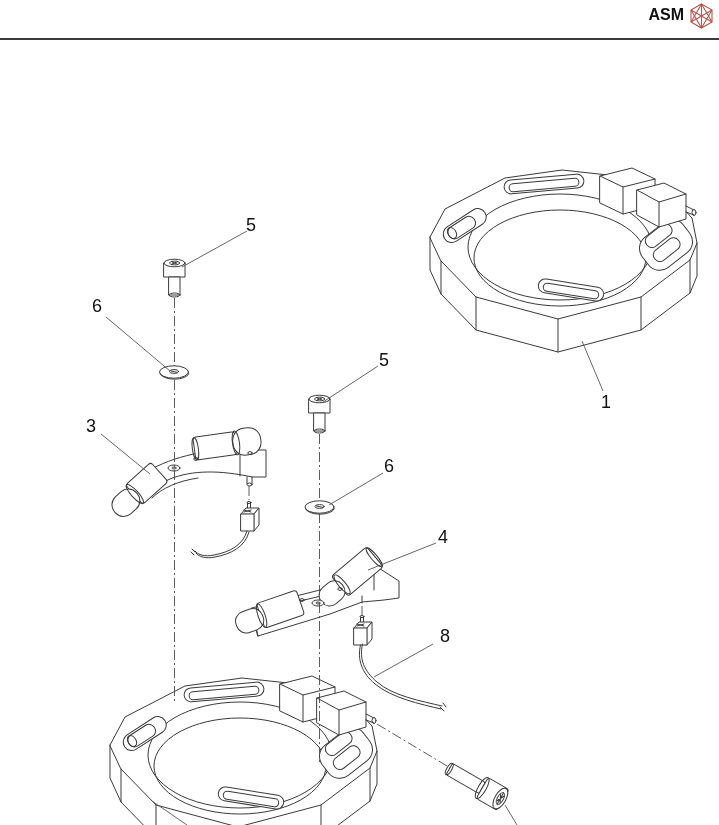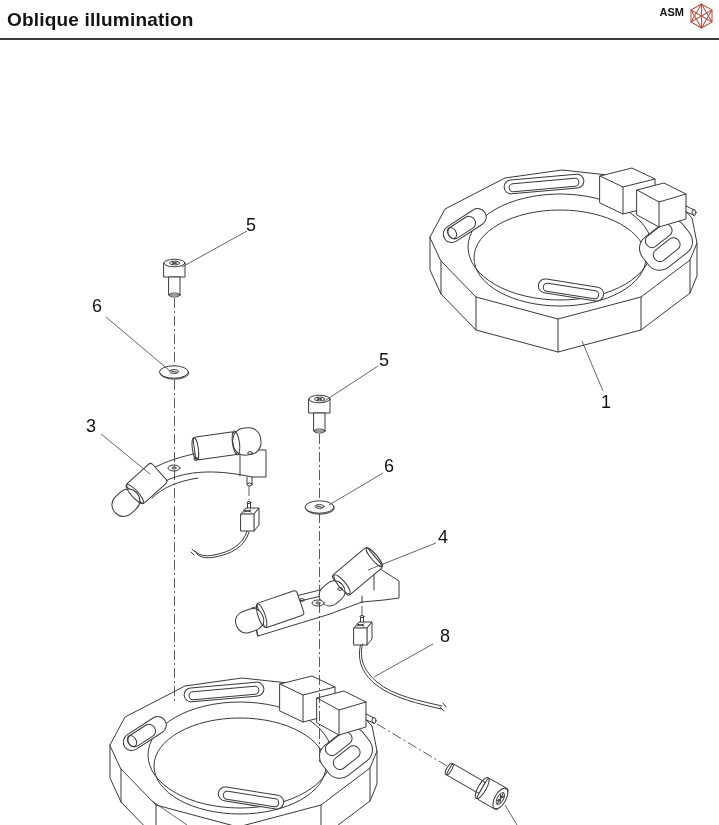--- a/index.html
+++ b/index.html
@@ -3,37 +3,36 @@
 <meta charset="utf-8">
 <style>
   html,body{margin:0;padding:0;background:#fff;}
   body{width:719px;height:825px;position:relative;overflow:hidden;
        font-family:"Liberation Sans",sans-serif;}
   .page-header{position:absolute;left:0;top:0;width:719px;height:42px;}
   .page-title{position:absolute;left:7px;top:9px;margin:0;font-size:19px;font-weight:bold;
               color:#141414;letter-spacing:0.2px;}
   .header-rule{position:absolute;left:0;top:38px;width:719px;height:2px;background:#3b3b3b;}
   .brand{position:absolute;right:4px;top:2px;display:flex;align-items:flex-start;}
-  .brand-text{font-size:11px;font-weight:bold;color:#111;margin-top:4px;margin-right:4px;}
+  .brand-text{font-size:16px;font-weight:bold;color:#111;margin-top:4px;margin-right:4px;}
   .diagram-wrap{position:absolute;left:0;top:0;width:719px;height:825px;}
   svg{display:block;}
   .solid{fill:#fff;stroke:#3a3a3a;stroke-width:1;stroke-linejoin:round;stroke-linecap:round;}
   .ln{fill:none;stroke:#3a3a3a;stroke-width:1;stroke-linejoin:round;stroke-linecap:round;}
   .cl{fill:none;stroke:#4a4a4a;stroke-width:0.9;stroke-dasharray:10 3 2 3;}
   .ldr{fill:none;stroke:#555;stroke-width:0.9;}
   .callout{position:absolute;transform:translate(-50%,-50%);font-size:18px;color:#111;}
   .co-0{left:251px;top:225px;} .co-1{left:97px;top:306px;} .co-2{left:91px;top:426px;}
   .co-3{left:384px;top:360px;} .co-4{left:389px;top:466px;} .co-5{left:443px;top:537px;}
   .co-6{left:445px;top:636px;} .co-7{left:606px;top:402px;}
 </style>
 </head>
 <body>
 
 <div class="page-header">
-  <h1 class="page-title">Oblique illumination</h1>
   <div class="brand">
     <span class="brand-text">ASM</span>
     <svg width="27" height="28" viewBox="0 0 27 28">
       <g fill="none" stroke="#b5564c" stroke-width="1.1">
         <polygon points="13.5,2 24,8 24,20 13.5,26 3,20 3,8"></polygon>
         <path d="M13.5,2 L13.5,26 M3,8 L24,20 M24,8 L3,20"></path>
         <path d="M13.5,2 L3,20 M13.5,2 L24,20 M3,8 L13.5,26 M24,8 L13.5,26"></path>
       </g>
     </svg>
   </div>

